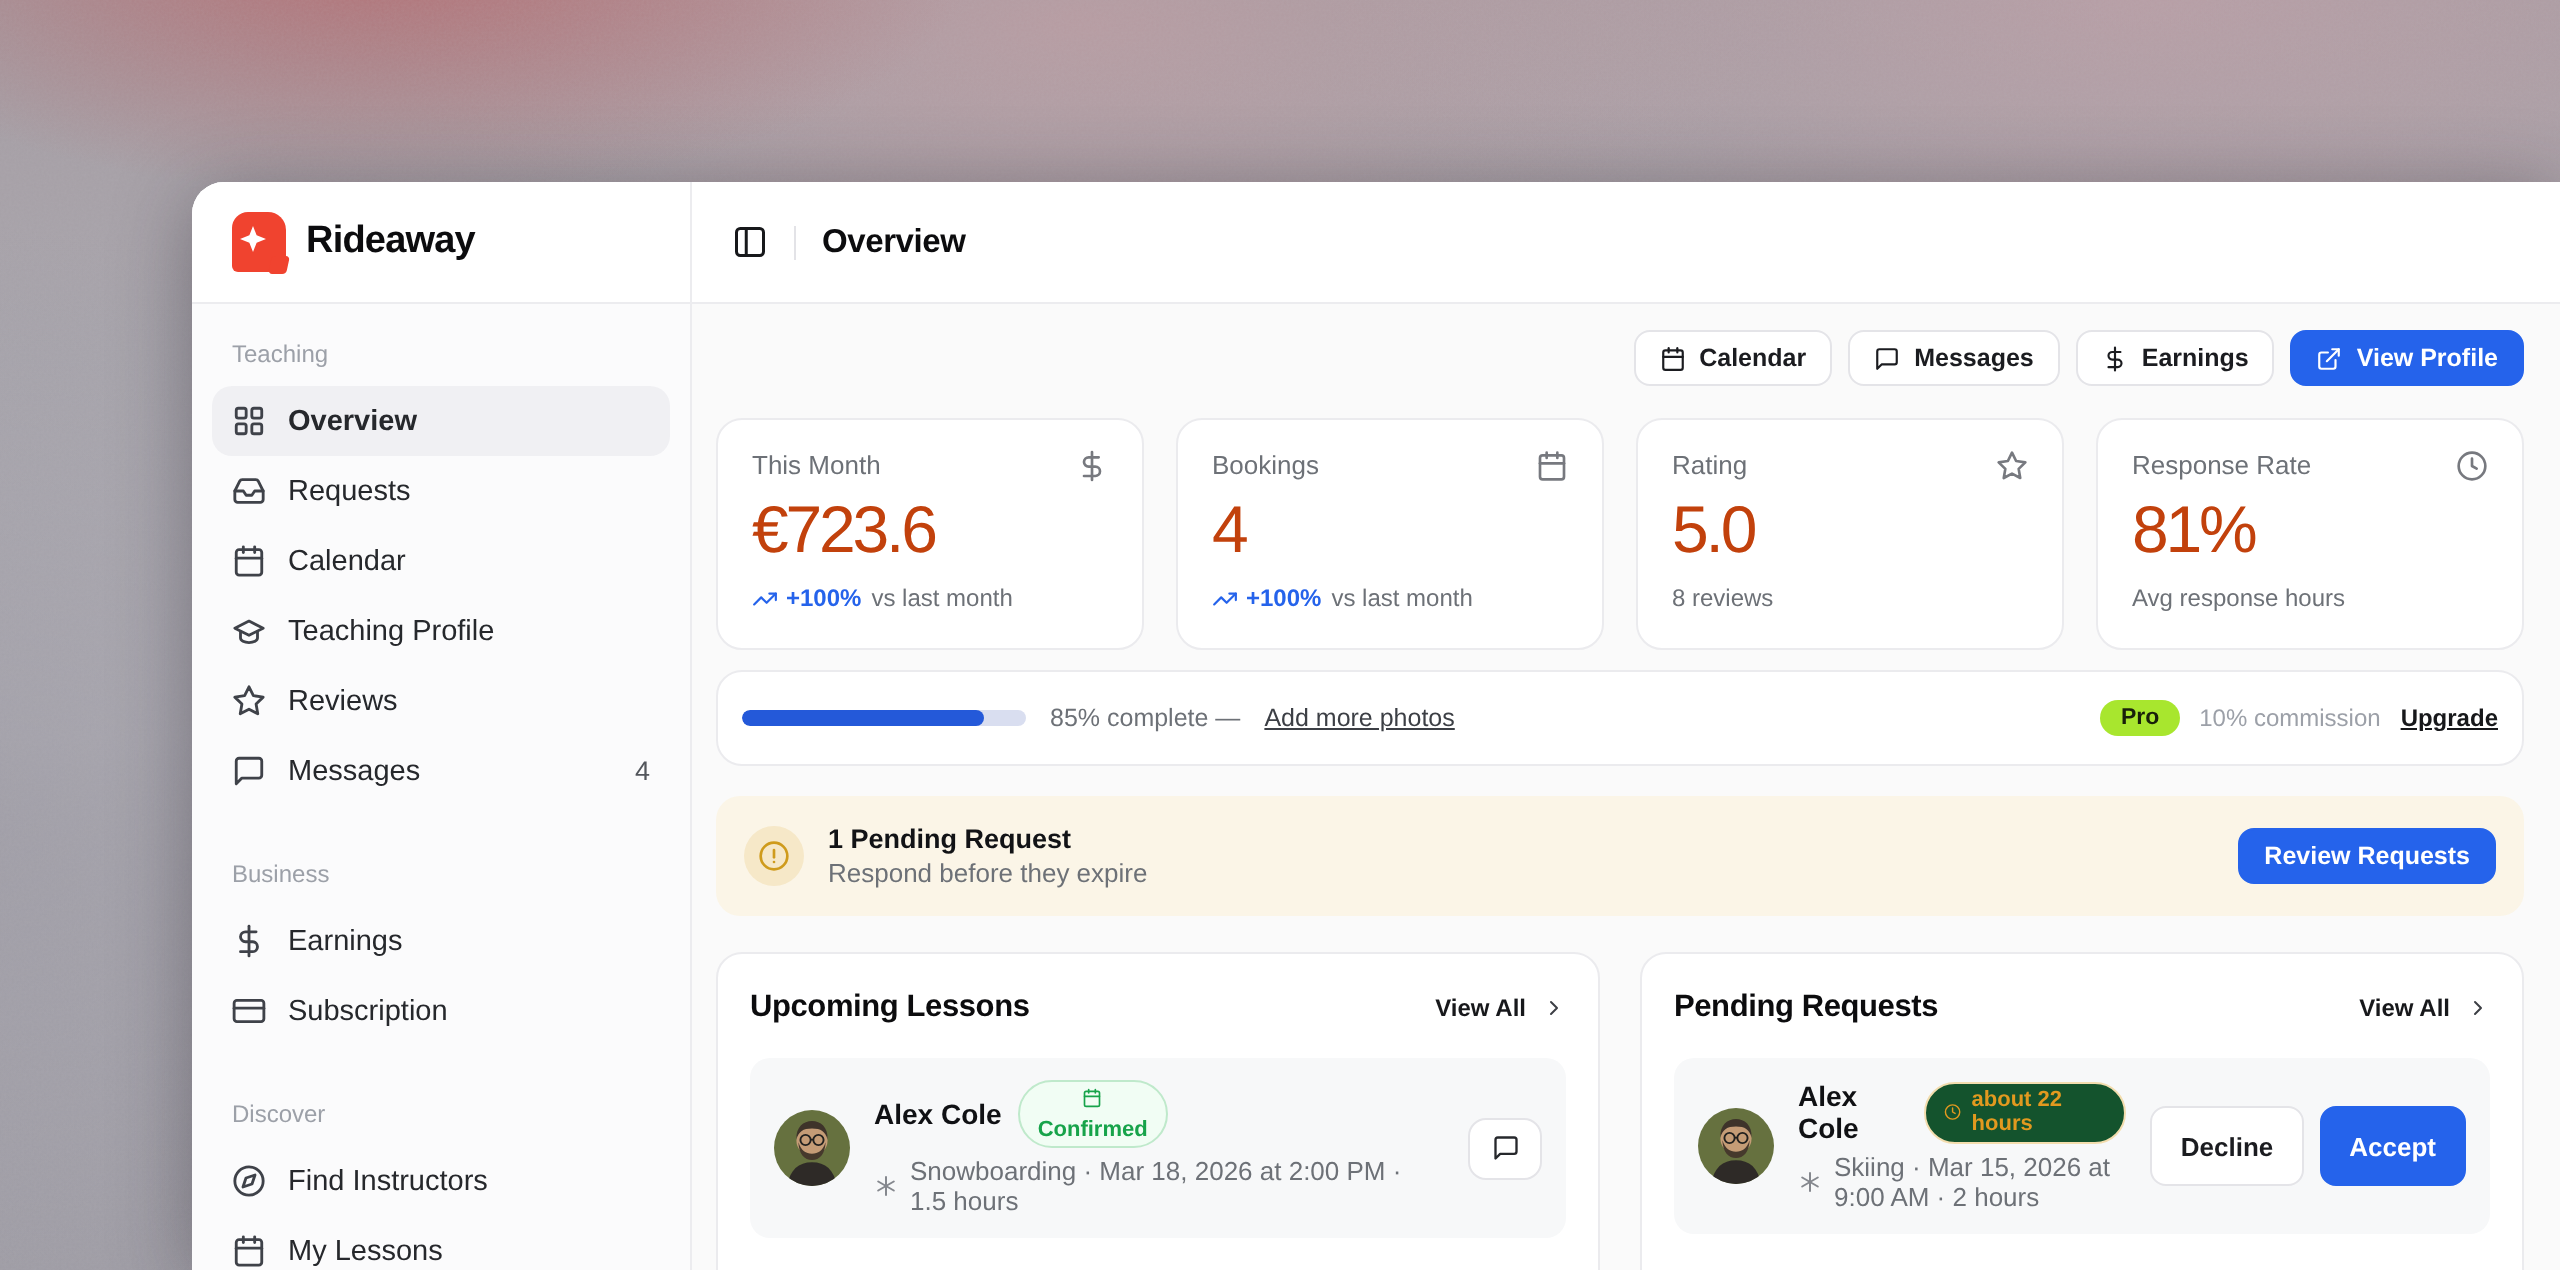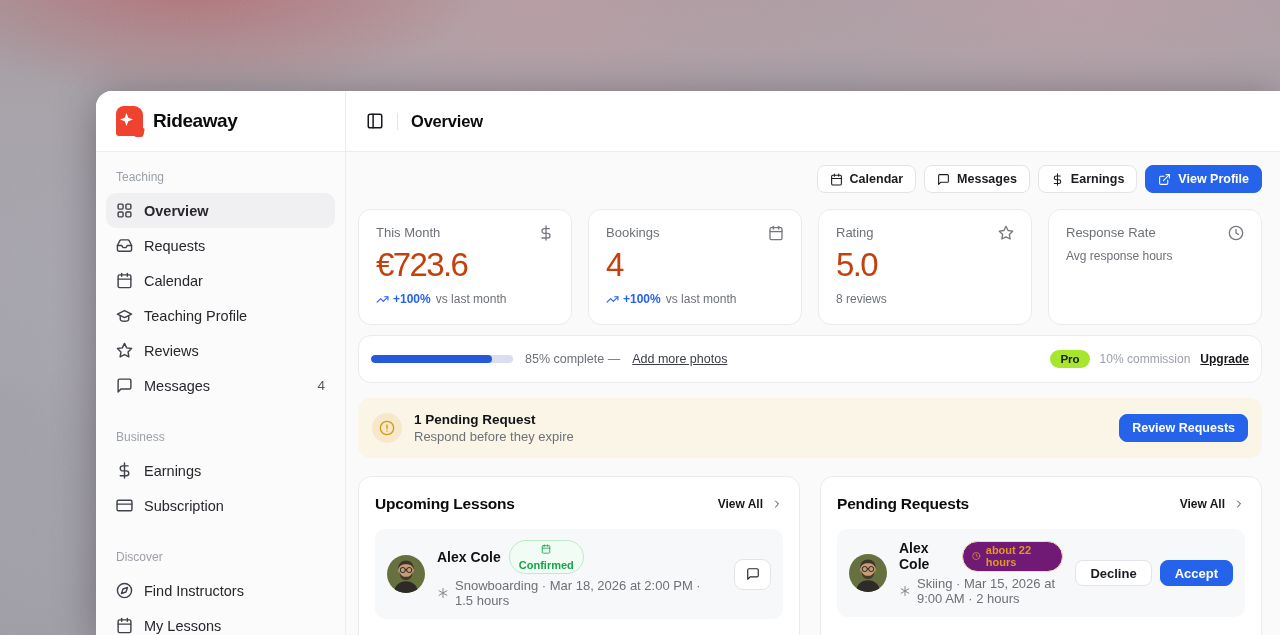--- a/index.html
+++ b/index.html
@@ -95,27 +95,27 @@
   .view-all { display:flex; align-items:center; gap:8px; font-size:12px; font-weight:bold; color:#17181b; cursor:pointer; }
   .view-all .ic { width:12px; height:12px; display:flex; color:#3c3f45; }
   .lesson-row { margin-top:16px; background:#f7f8f9; border-radius:10px; padding:11px 12px; display:flex; align-items:center; gap:12px; }
   .avatar { width:38px; height:38px; border-radius:50%; overflow:hidden; flex:0 0 38px; }
   .lesson-info { min-width:0; flex:1; }
   .lesson-name-row { display:flex; align-items:center; gap:8px; }
   .lesson-name { font-size:14px; font-weight:bold; color:#101114; }
   .pill { display:inline-flex; align-items:center; gap:5px; font-size:11px; font-weight:bold; padding:2.5px 9px; border-radius:99px; }
   .pill .ic { width:10px; height:10px; display:flex; }
   .pill.green { color:#17a34a; background:#f1fdf4; border:1px solid #bfe9cb;flex-direction:column; }
-  .pill.amber { color:#e2991f; background:#701a75; border:1px solid #f3ddae; }
+  .pill.amber { color:#e2991f; background:#14532d; border:1px solid #f3ddae; }
   .lesson-meta { display:flex; align-items:center; gap:6px; font-size:13px; color:#6d7177; margin-top:4px; }
   .lesson-meta .ic { width:12px; height:12px; flex:0 0 12px; display:flex; color:#85888e; }
   .icon-btn { width:37px; height:31px; border:1px solid #e4e4e8; background:#fff; border-radius:9px; display:flex; align-items:center; justify-content:center; color:#26282c; cursor:pointer; }
   .icon-btn .ic { width:14px; height:14px; display:flex; }
   .row-actions { display:flex; gap:8px; }
-  .btn.sm { height:26px; padding:0 14px; font-size:13px; }
+  .btn.sm { height:40px; padding:0 14px; font-size:13px; }
 </style>
 </head>
 <body>
 
 <svg class="noise">
   <filter id="grain">
       <feTurbulence type="fractalNoise" baseFrequency="0.8" numOctaves="2" stitchTiles="stitch"></feTurbulence>
   <feColorMatrix type="matrix" values="0 0 0 0 0.55  0 0 0 0 0.53  0 0 0 0 0.56  0 0 0 0.28 0"></feColorMatrix>
     </filter>
   <rect width="100%" height="100%" filter="url(#grain)"></rect>
@@ -400,20 +400,21 @@
         </div>
         <div class="card stat">
           <div class="stat-top">
             <span class="stat-label">Response Rate</span>
             <span class="stat-ic ic">
                 <svg viewBox="0 0 24 24">
                   <use href="#i-clock"></use>
                 </svg>
               </span>
           </div>
+          <div class="stat-value">81%</div>
           <div class="stat-sub">
               <span>Avg response hours</span>
             </div>
         </div>
       </div>
 
       <div class="card progress-strip">
         <div class="pbar">
             <div class="pbar-fill" style="width: 85%;"></div>
           </div>

